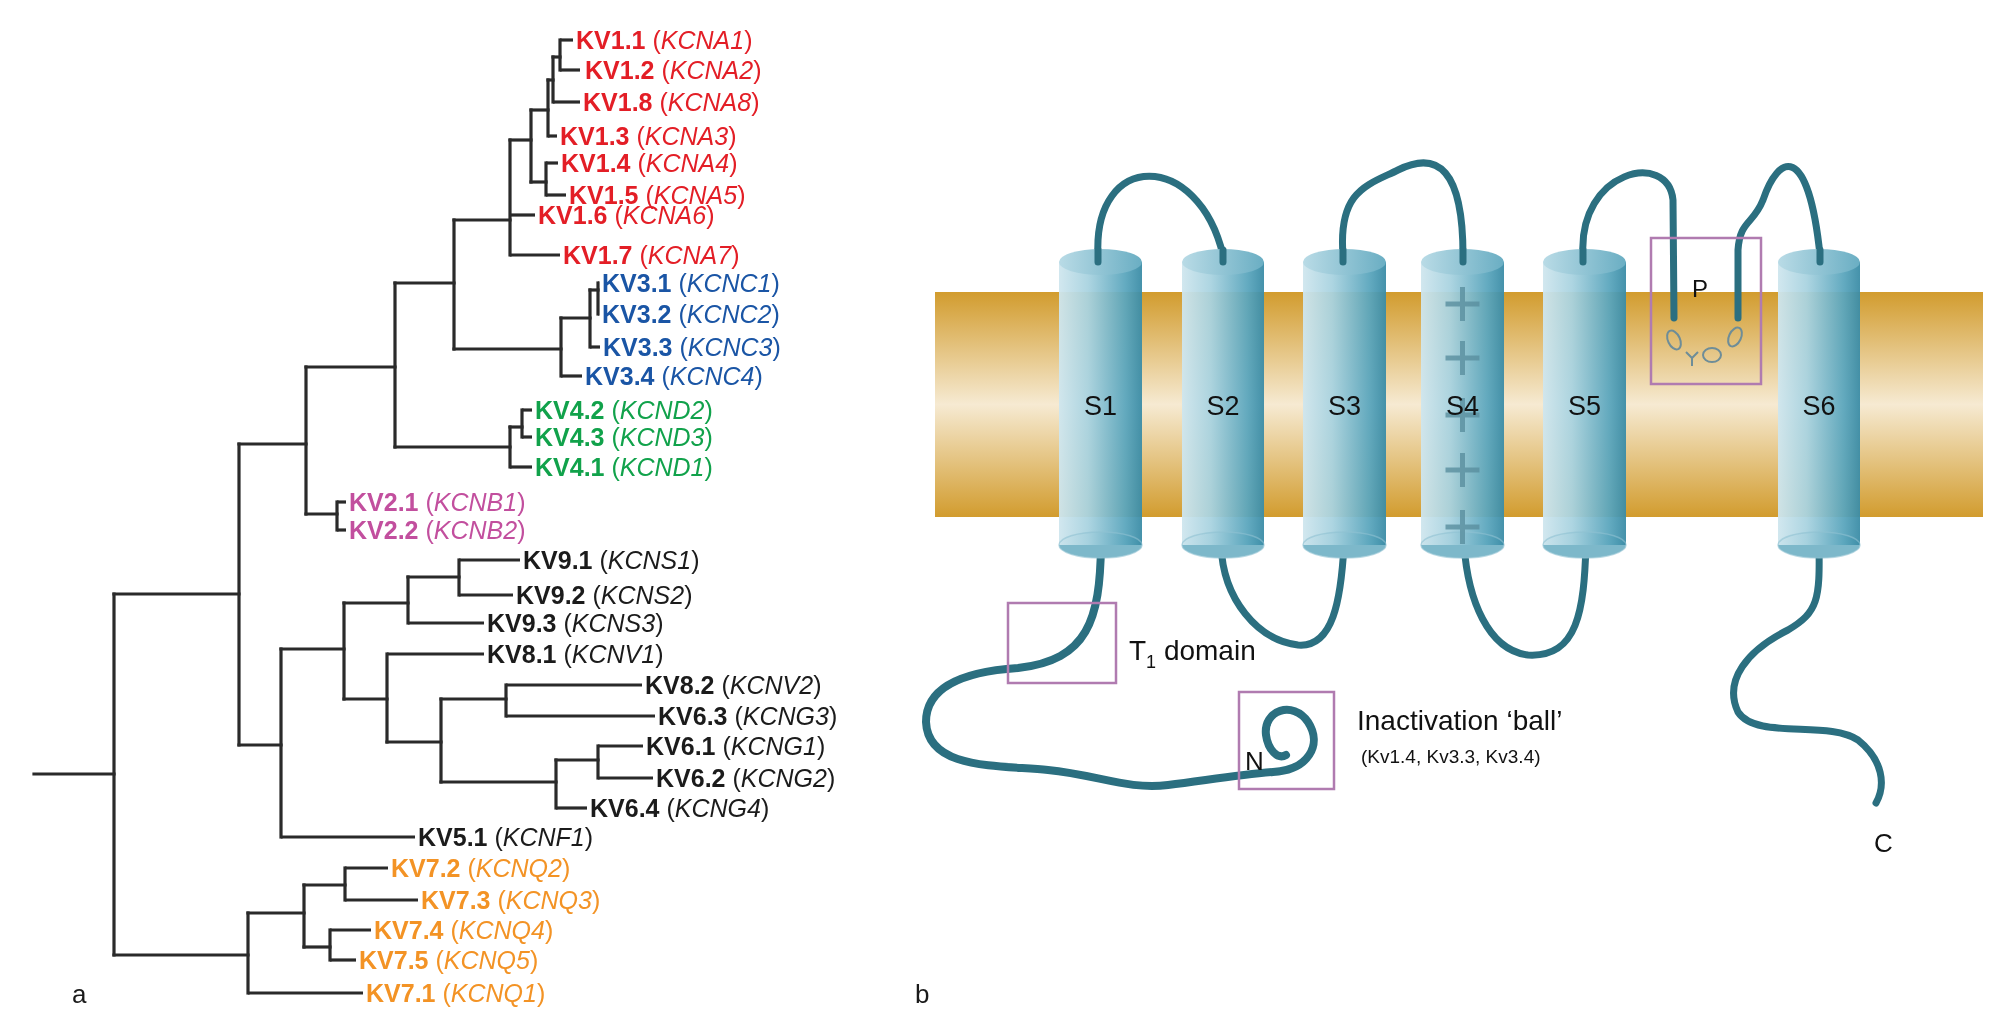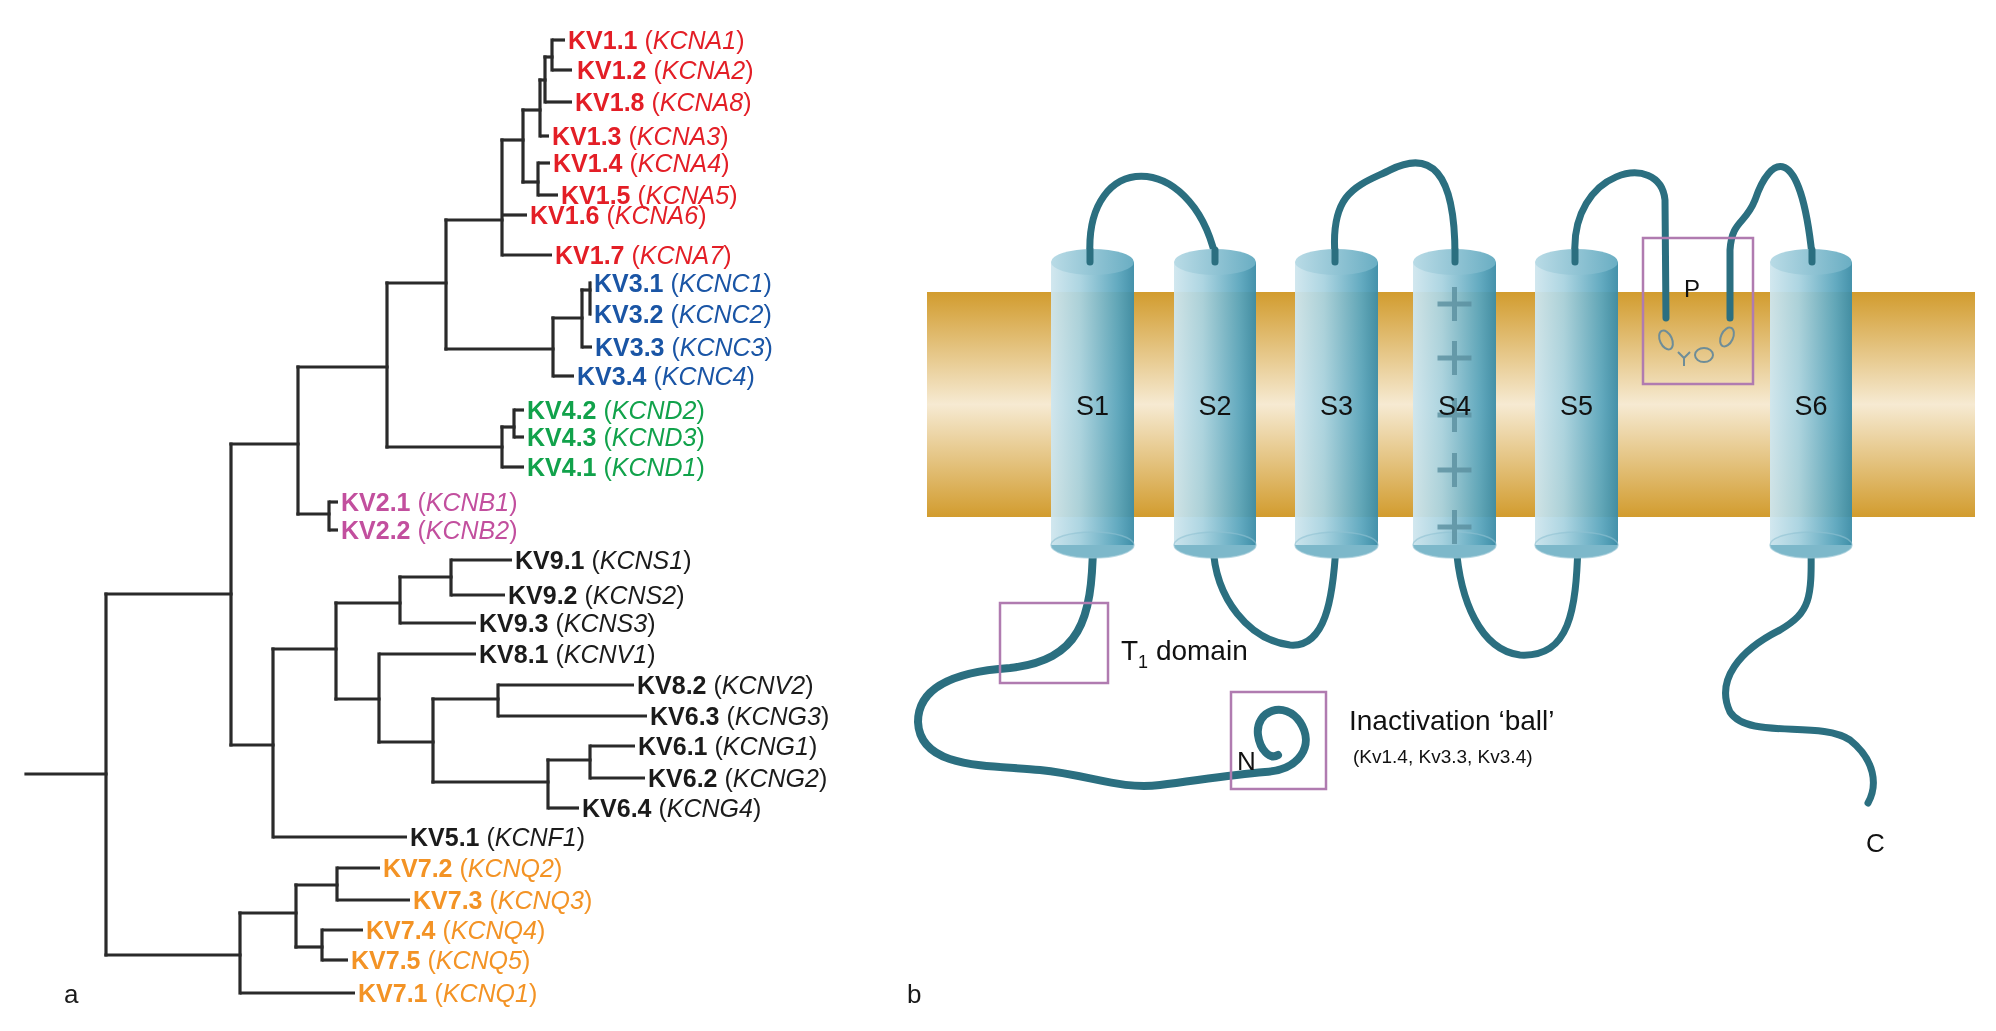--- a/index.html
+++ b/index.html
@@ -1,17 +1,17 @@
 <!DOCTYPE html>
 <html><head>
 <meta charset="utf-8">
 <style>
   html,body{margin:0;padding:0;background:#ffffff;}
   body{width:1996px;height:1031px;position:relative;overflow:hidden;font-family:"Liberation Sans",sans-serif;}
-  #stage{position:absolute;left:0;top:0;width:1876px;height:1031px;}
+  #stage{position:absolute;left:8px;top:0;width:1876px;height:1031px;}
   svg text{font-family:"Liberation Sans",sans-serif;}
   .leaf-name{font-weight:bold;}
   .leaf-gene{font-style:italic;font-weight:normal;}
 </style>
 </head>
 <body>
 
 <div id="stage">
 <svg id="fig" width="1996" height="1031" viewBox="0 0 1996 1031" xmlns="http://www.w3.org/2000/svg">
   <defs>

